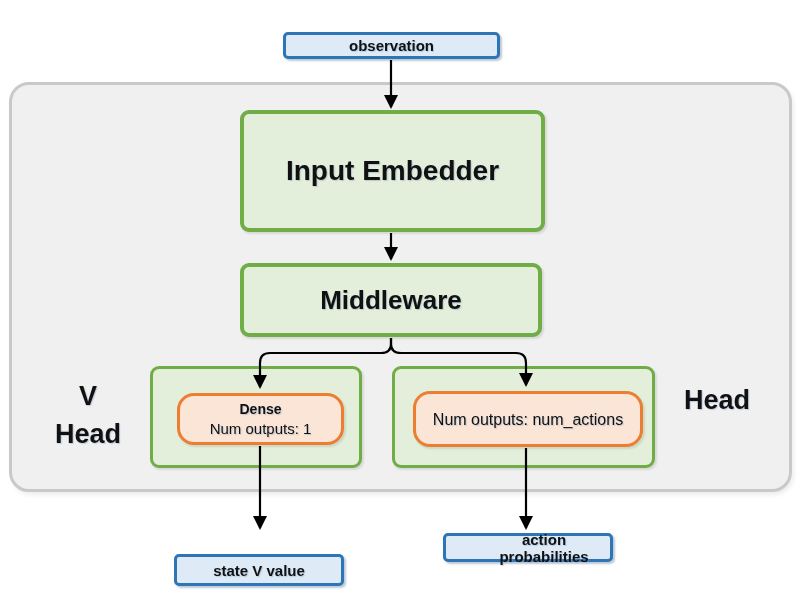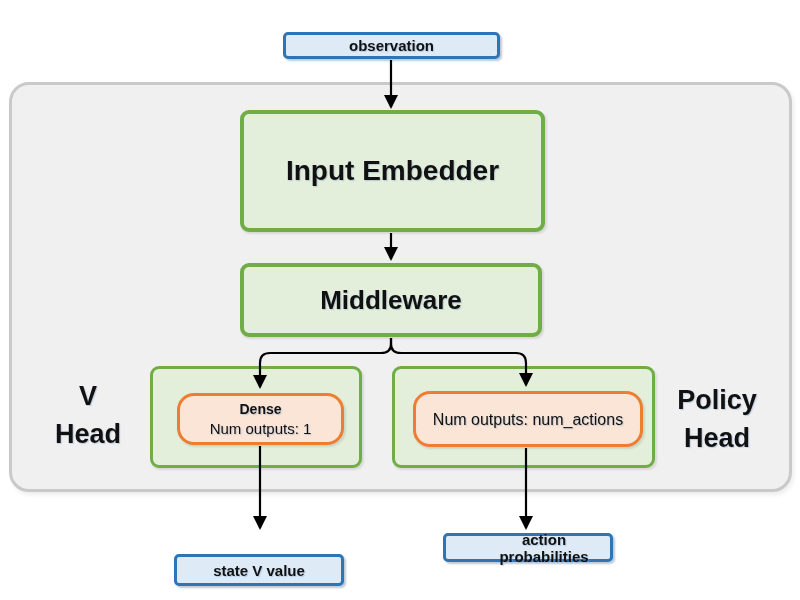--- a/index.html
+++ b/index.html
@@ -110,21 +110,20 @@
   <div class="box box-orange node-policy-dense">
     <span class="dense-sub diagram-text">Num outputs: num_actions</span>
   </div>
 
   <div class="head-label label-v-head diagram-text">
     <div>V</div>
     <div>Head</div>
   </div>
 
   <div class="head-label label-policy-head diagram-text">
-    <div>Policy</div>
     <div>Head</div>
   </div>
 
   <div class="box box-blue node-state-v-value">
     <span class="diagram-text">state V value</span>
   </div>
 
   <div class="box box-blue node-action-probabilities">
     <span class="diagram-text">action probabilities</span>
   </div>

